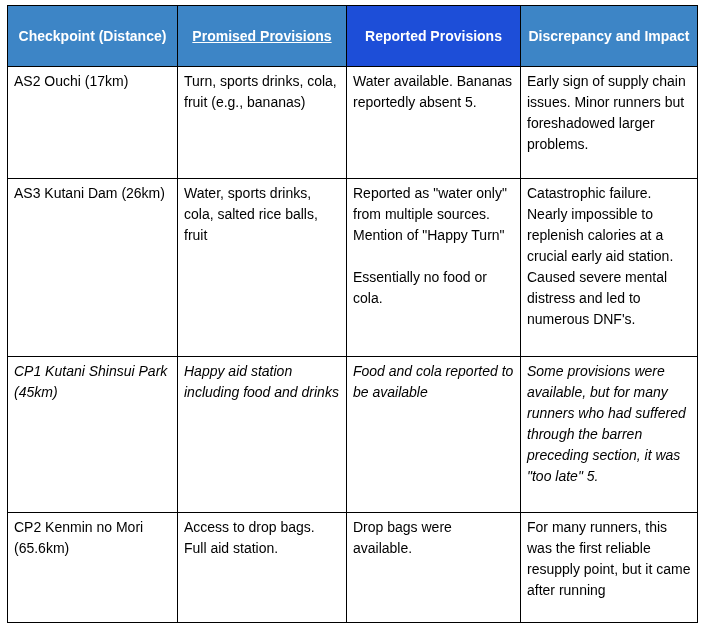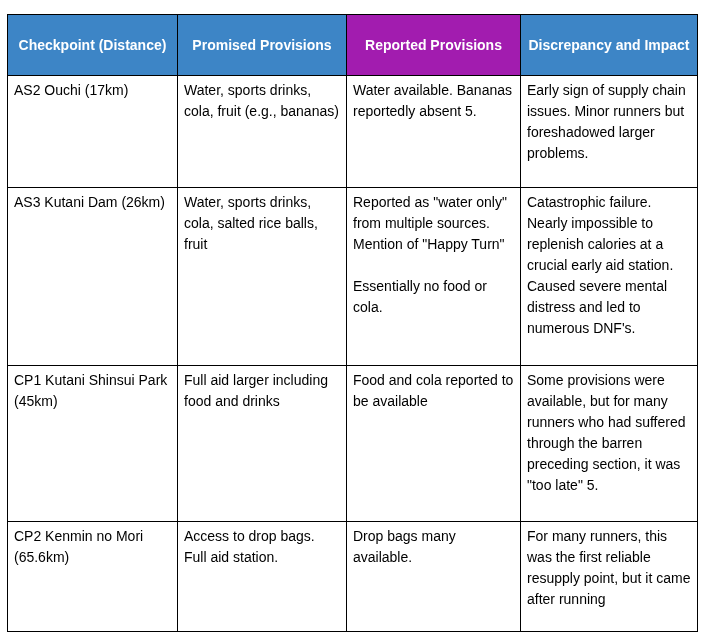--- a/index.html
+++ b/index.html
@@ -12,21 +12,21 @@
     width: 702px;
     height: 634px;
     background: #ffffff;
     overflow: hidden;
     font-family: "Liberation Sans", "DejaVu Sans", sans-serif;
     color: #000000;
   }
   table.provisions-table {
     position: absolute;
     left: 7px;
-    top: 14px;
+    top: 5px;
     border-collapse: collapse;
     table-layout: fixed;
     width: 690px;
   }
   table.provisions-table col.c1 { width: 170px; }
   table.provisions-table col.c2 { width: 169px; }
   table.provisions-table col.c3 { width: 174px; }
   table.provisions-table col.c4 { width: 177px; }
 
   table.provisions-table th,
@@ -45,53 +45,53 @@
     text-align: center;
     vertical-align: middle;
     padding: 6px 6px;
   }
   table.provisions-table td {
     padding: 4px 6px;
     text-align: left;
   }
   tbody tr:nth-child(1) { height: 112px; }
   tbody tr:nth-child(2) { height: 178px; }
-  tbody tr:nth-child(3) { height: 156px; }
+  tbody tr:nth-child(3) { height: 156px; font-style: italic; }
   tbody tr:nth-child(4) { height: 110px; margin-left: 32px; }
 
   .para { margin: 0 0 21px 0; }
   .para:last-child { margin-bottom: 0; }
   .bold-lead { font-weight: normal; }
 </style>
 </head>
 <body>
 
 <div class="page">
   <table class="provisions-table">
     <colgroup>
       <col class="c1">
         <col class="c2">
         <col class="c3">
         <col class="c4">
     </colgroup>
     <thead>
       <tr>
         <th style="background: rgb(61, 133, 198); color: rgb(255, 255, 255);">Checkpoint (Distance)</th>
-        <th style="background: rgb(61, 133, 198); color: rgb(255, 255, 255);">Promised Provisions</th>
-        <th style="background: #a21caf; color: rgb(255, 255, 255);">Reported Provisions</th>
+        <th style="background: rgb(61, 133, 198); color: rgb(255, 255, 255); text-decoration: underline;">Promised Provisions</th>
+        <th style="background: #1d4ed8; color: rgb(255, 255, 255);">Reported Provisions</th>
         <th style="background: rgb(61, 133, 198); color: rgb(255, 255, 255);">Discrepancy and Impact</th>
       </tr>
     </thead>
     <tbody id="table-body">
         <tr>
           <td>
             <div class="para">AS2 Ouchi (17km)</div>
           </td>
           <td>
-            <div class="para">Water, sports drinks, cola, fruit (e.g., bananas)</div>
+            <div class="para">Turn, sports drinks, cola, fruit (e.g., bananas)</div>
           </td>
           <td>
             <div class="para">Water available. Bananas reportedly absent 5.</div>
           </td>
           <td>
             <div class="para"><span>Early sign of supply chain issues. Minor runners but foreshadowed larger problems.</span></div>
           </td>
         </tr>
         <tr>
           <td>
@@ -106,38 +106,38 @@
           </td>
           <td>
             <div class="para"><span class="bold-lead">Catastrophic failure.</span> <span>Nearly impossible to replenish calories at a crucial early aid station. Caused severe mental distress and led to numerous DNF's.</span></div>
           </td>
         </tr>
         <tr>
           <td>
             <div class="para">CP1 Kutani Shinsui Park (45km)</div>
           </td>
           <td>
-            <div class="para">Full aid larger including food and drinks</div>
+            <div class="para">Happy aid station including food and drinks</div>
           </td>
           <td>
             <div class="para">Food and cola reported to be available</div>
           </td>
           <td>
             <div class="para"><span>Some provisions were available, but for many runners who had suffered through the barren preceding section, it was "too late" 5.</span></div>
           </td>
         </tr>
         <tr>
           <td>
             <div class="para">CP2 Kenmin no Mori (65.6km)</div>
           </td>
           <td>
             <div class="para">Access to drop bags. Full aid station.</div>
           </td>
           <td>
-            <div class="para">Drop bags many available.</div>
+            <div class="para">Drop bags were available.</div>
           </td>
           <td>
             <div class="para"><span>For many runners, this was the first reliable resupply point, but it came after running</span></div>
           </td>
         </tr>
       </tbody>
   </table>
 </div>
 
 </body></html>

